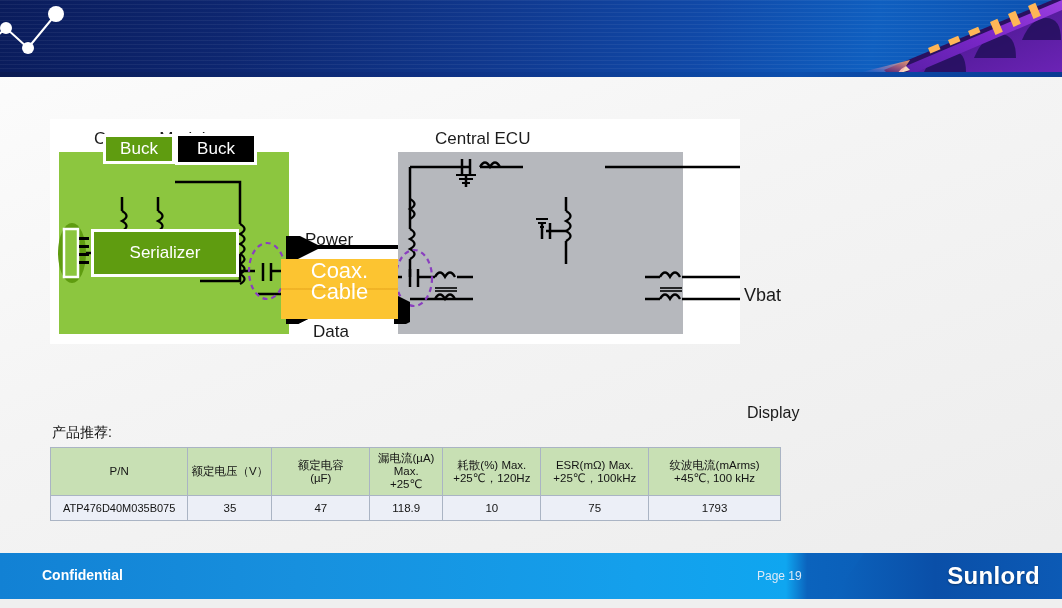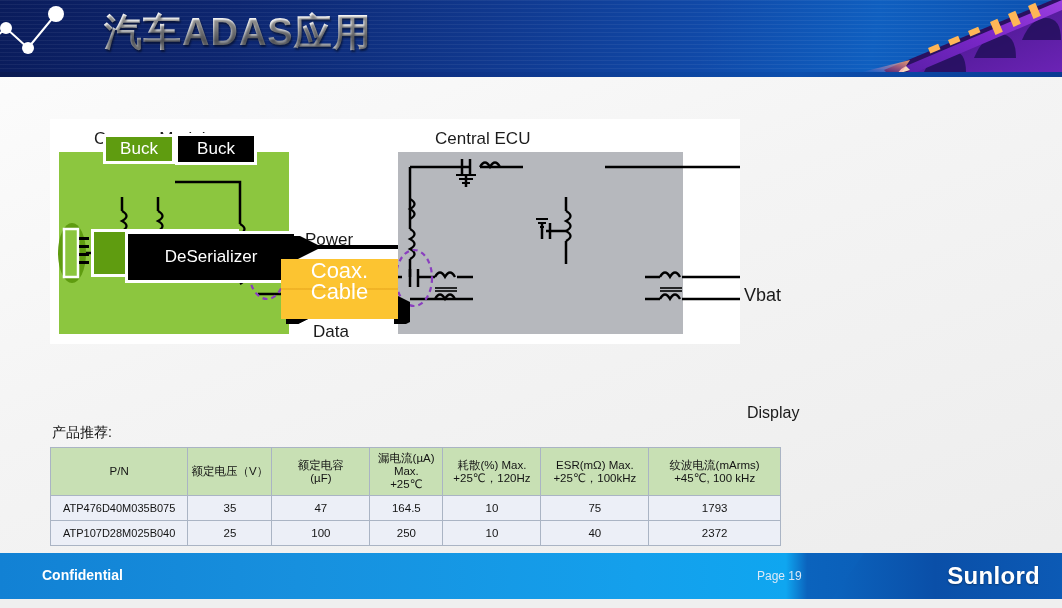--- a/index.html
+++ b/index.html
@@ -186,21 +186,20 @@
   <div id="header">
     <div class="scan"></div>
 
     <svg id="chart-deco" viewBox="0 0 108 70">
       <polyline points="-8,44 12,26 34,46 62,12" fill="none" stroke="#ffffff" stroke-width="2"></polyline>
       <circle cx="12" cy="26" r="6" fill="#ffffff"></circle>
       <circle cx="34" cy="46" r="6" fill="#ffffff"></circle>
       <circle cx="62" cy="12" r="8" fill="#ffffff"></circle>
     </svg>
 
-    <div id="title">汽车ADAS应用</div>
 
     <svg id="train-art" viewBox="0 0 200 72">
       <defs>
         <linearGradient id="gTrain" x1="0" y1="1" x2="1" y2="0">
           <stop offset="0" stop-color="#5a1fa8"></stop>
           <stop offset="0.5" stop-color="#7a27c8"></stop>
           <stop offset="1" stop-color="#9b3fe0"></stop>
         </linearGradient>
         <linearGradient id="gBridge" x1="0" y1="0" x2="1" y2="1">
           <stop offset="0" stop-color="#3d1480"></stop>
@@ -345,21 +344,20 @@
           <rect x="29" y="126" width="10" height="3"></rect>
           <rect x="29" y="134" width="10" height="3"></rect>
           <rect x="29" y="142" width="10" height="3"></rect>
         </g>
       </g>
     </svg>
 
     <div class="box-green" id="buck-cam">Buck</div>
     <div class="box-green" id="serializer">Serializer</div>
     <div class="box-black" id="buck-ecu">Buck</div>
-    <div class="box-black" id="deserializer">DeSerializer</div>
 
     <div class="rail-label" id="label-vbat">Vbat</div>
     <div class="rail-label" id="label-display">Display</div>
   </div>
 
   <div class="flow-label" id="label-power">Power</div>
   <div class="flow-label" id="label-data">Data</div>
 
   <svg id="arrow-svg" viewBox="0 0 140 88">
     <defs>
@@ -411,33 +409,24 @@
             <div>纹波电流(mArms)</div>
             <div>+45℃, 100 kHz</div>
           </th>
       </tr>
     </thead>
     <tbody>
       <tr>
         <td>ATP476D40M035B075</td>
         <td>35</td>
         <td>47</td>
-        <td>164.5</td>
+        <td>118.9</td>
         <td>10</td>
         <td>75</td>
         <td>1793</td>
-      </tr>
-      <tr>
-        <td>ATP107D28M025B040</td>
-        <td>25</td>
-        <td>100</td>
-        <td>250</td>
-        <td>10</td>
-        <td>40</td>
-        <td>2372</td>
       </tr>
     </tbody>
   </table>
 
   <div id="footer">
     <div id="footer-wedge"></div>
     <div id="footer-confidential">Confidential</div>
     <div id="footer-page">Page 19</div>
     <div id="footer-brand">Sunlord</div>
   </div>

